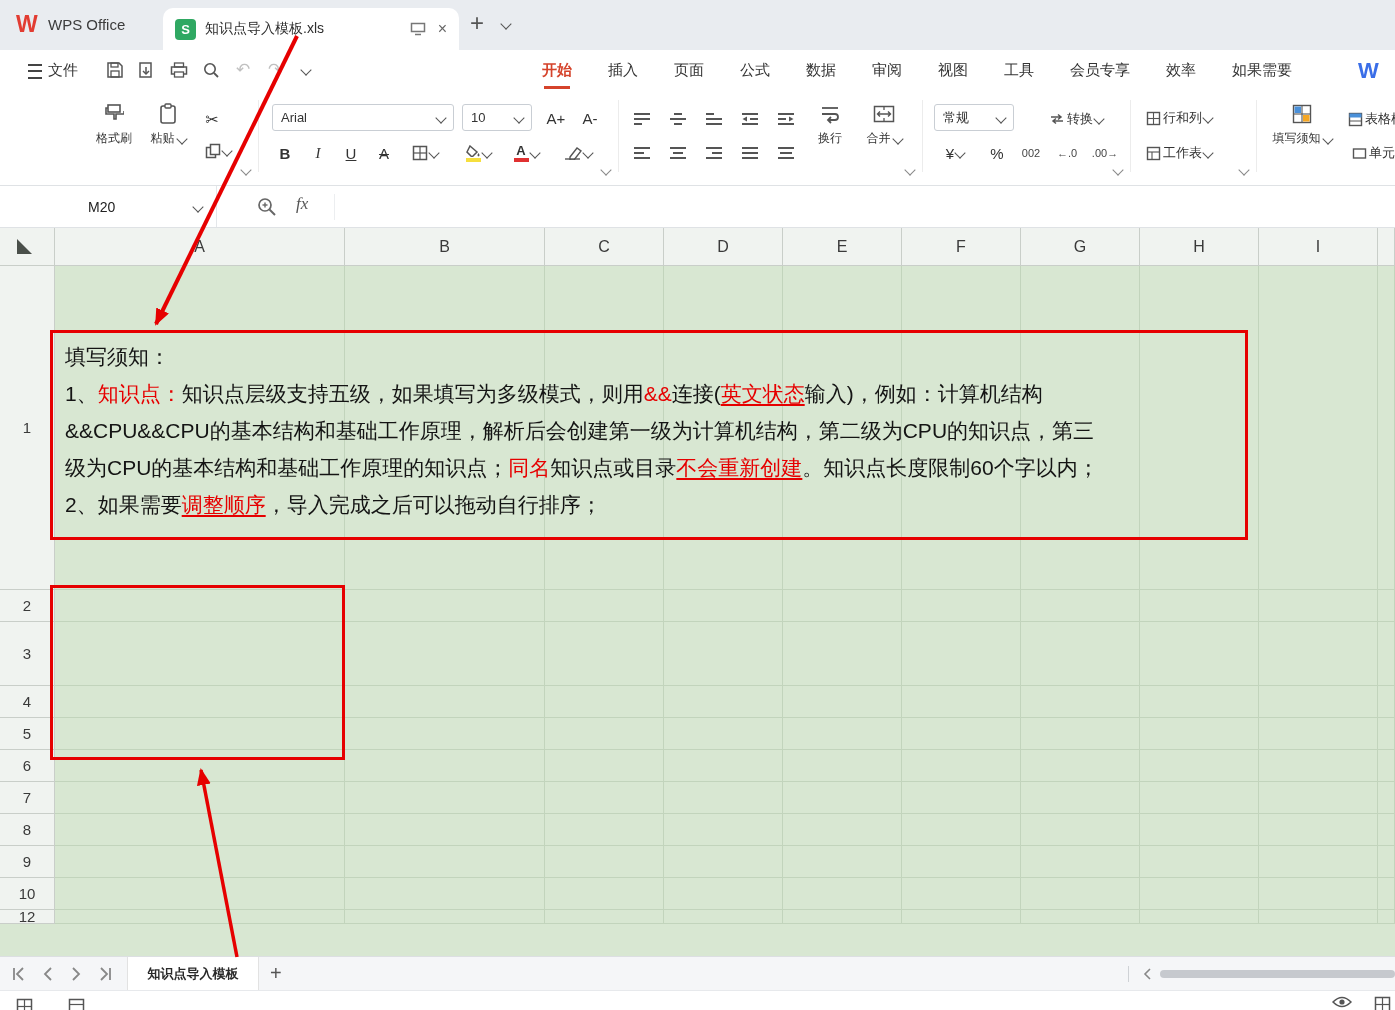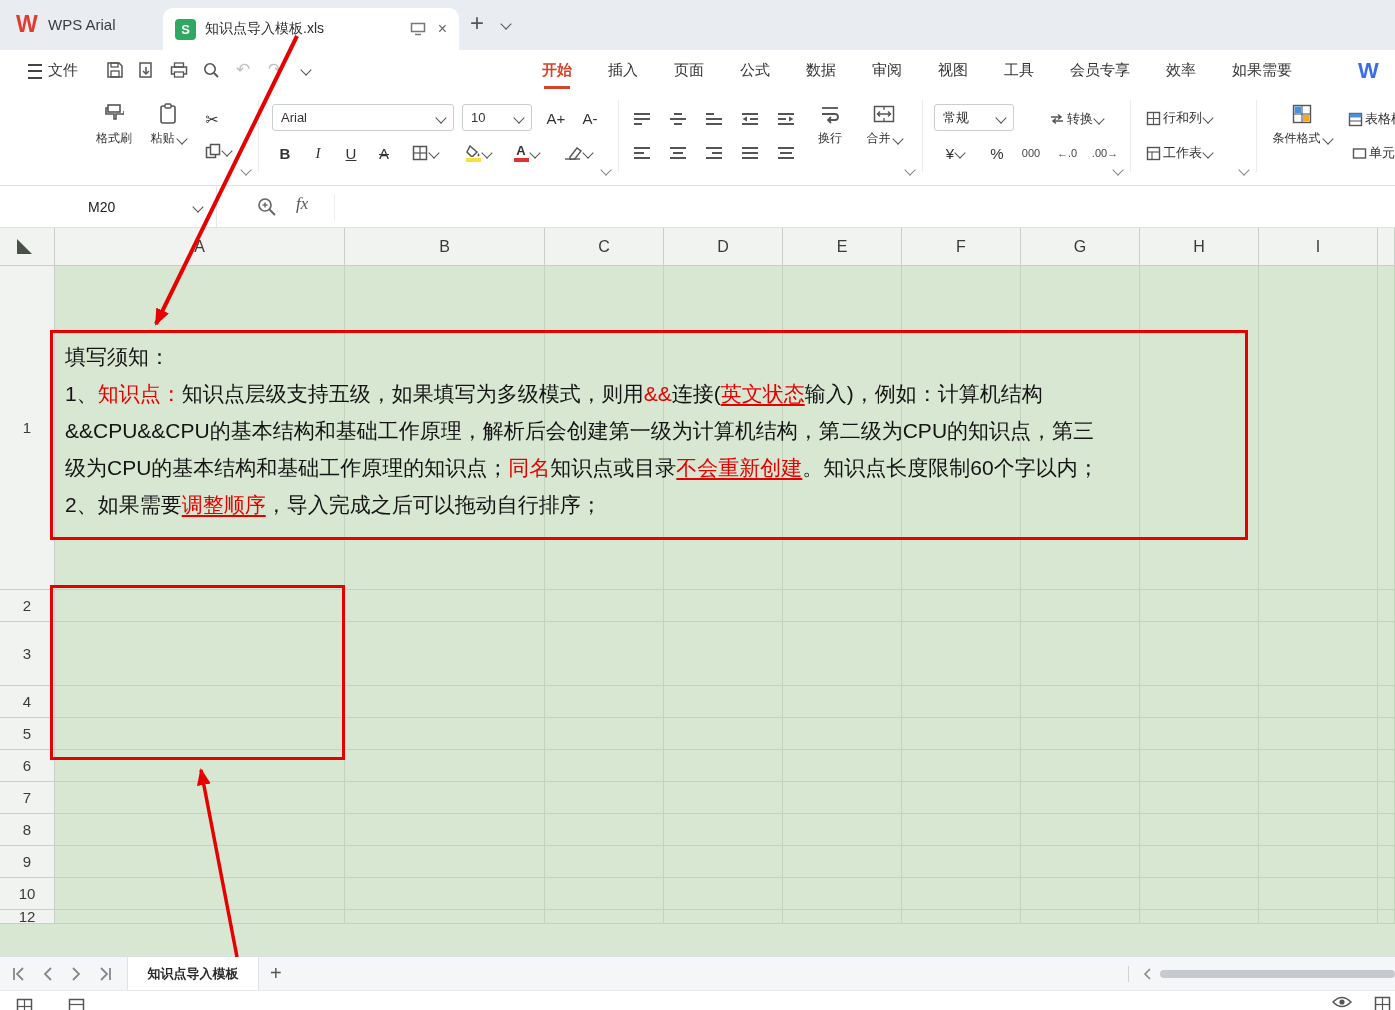--- a/index.html
+++ b/index.html
@@ -109,21 +109,21 @@
   .statusbar{position:absolute;top:990px;left:0;right:0;height:20px;background:#fff;
              border-top:1px solid #e7e9ec;box-sizing:border-box;overflow:hidden;}
 </style>
 </head>
 <body>
 
 <div id="app">
 
   <div class="titlebar">
     <span class="wps-logo">W</span>
-    <span class="app-name">WPS Arial</span>
+    <span class="app-name">WPS Office</span>
     <div class="doc-tab">
       <span class="doc-icon">S</span>
       <span class="doc-title">知识点导入模板.xls</span>
       <svg width="16" height="14">
         <rect x="1.5" y="1.5" width="13" height="8" fill="none" stroke="#777" stroke-width="1.5"></rect>
         <line x1="5" y1="12.5" x2="11" y2="12.5" stroke="#777" stroke-width="1.5"></line>
       </svg>
       <span class="doc-close">×</span>
     </div>
     <span class="tb-plus">+</span>
@@ -403,21 +403,21 @@
       <span class="chev"></span>
     </div>
     <div class="smallbtn" style="left:938px;top:50px;width:34px">
       <span>¥</span>
       <span class="chev"></span>
     </div>
     <div class="smallbtn" style="left:986px;top:50px;width:22px">
       <span>%</span>
     </div>
     <div class="smallbtn" style="left:1016px;top:50px;width:30px">
-      <span class="numtxt">000</span>
+      <span class="numtxt">002</span>
     </div>
     <div class="smallbtn" style="left:1052px;top:50px;width:30px">
       <span class="numtxt">←.0</span>
     </div>
     <div class="smallbtn" style="left:1088px;top:50px;width:34px">
       <span class="numtxt">.00→</span>
     </div>
     <span class="moreopt" style="left:1114px;top:76px"></span>
     <div class="vsep" style="left:1130px"></div>
 
@@ -446,21 +446,21 @@
       <span class="icon24">
         <svg width="20" height="20">
             <rect x="1.5" y="1.5" width="17" height="17" fill="none" stroke="#555" stroke-width="1.4"></rect>
         <line x1="10" y1="1.5" x2="10" y2="18.5" stroke="#555" stroke-width="1.1"></line>
         <line x1="1.5" y1="10" x2="18.5" y2="10" stroke="#555" stroke-width="1.1"></line>
         <rect x="2.5" y="2.5" width="6.5" height="6.5" fill="#4a90d9"></rect>
         <rect x="11" y="11" width="6.5" height="6.5" fill="#f5a623"></rect>
           </svg>
       </span>
       <span class="blbl">
-          <span>条件格式</span>
+          <span>填写须知</span>
           <span class="chev"></span>
         </span>
     </div>
 
     <div class="smallbtn" style="left:1348px;top:16px;width:60px;font-size:13px;justify-content:flex-start;overflow:hidden">
       <svg width="15" height="15" style="flex:none">
           <rect x="1.5" y="1.5" width="12" height="12" fill="none" stroke="#555" stroke-width="1.4"></rect>
           <rect x="1.5" y="1.5" width="12" height="4" fill="#4a90d9"></rect>
           <line x1="1.5" y1="9" x2="13.5" y2="9" stroke="#555" stroke-width="1"></line>
         </svg>

